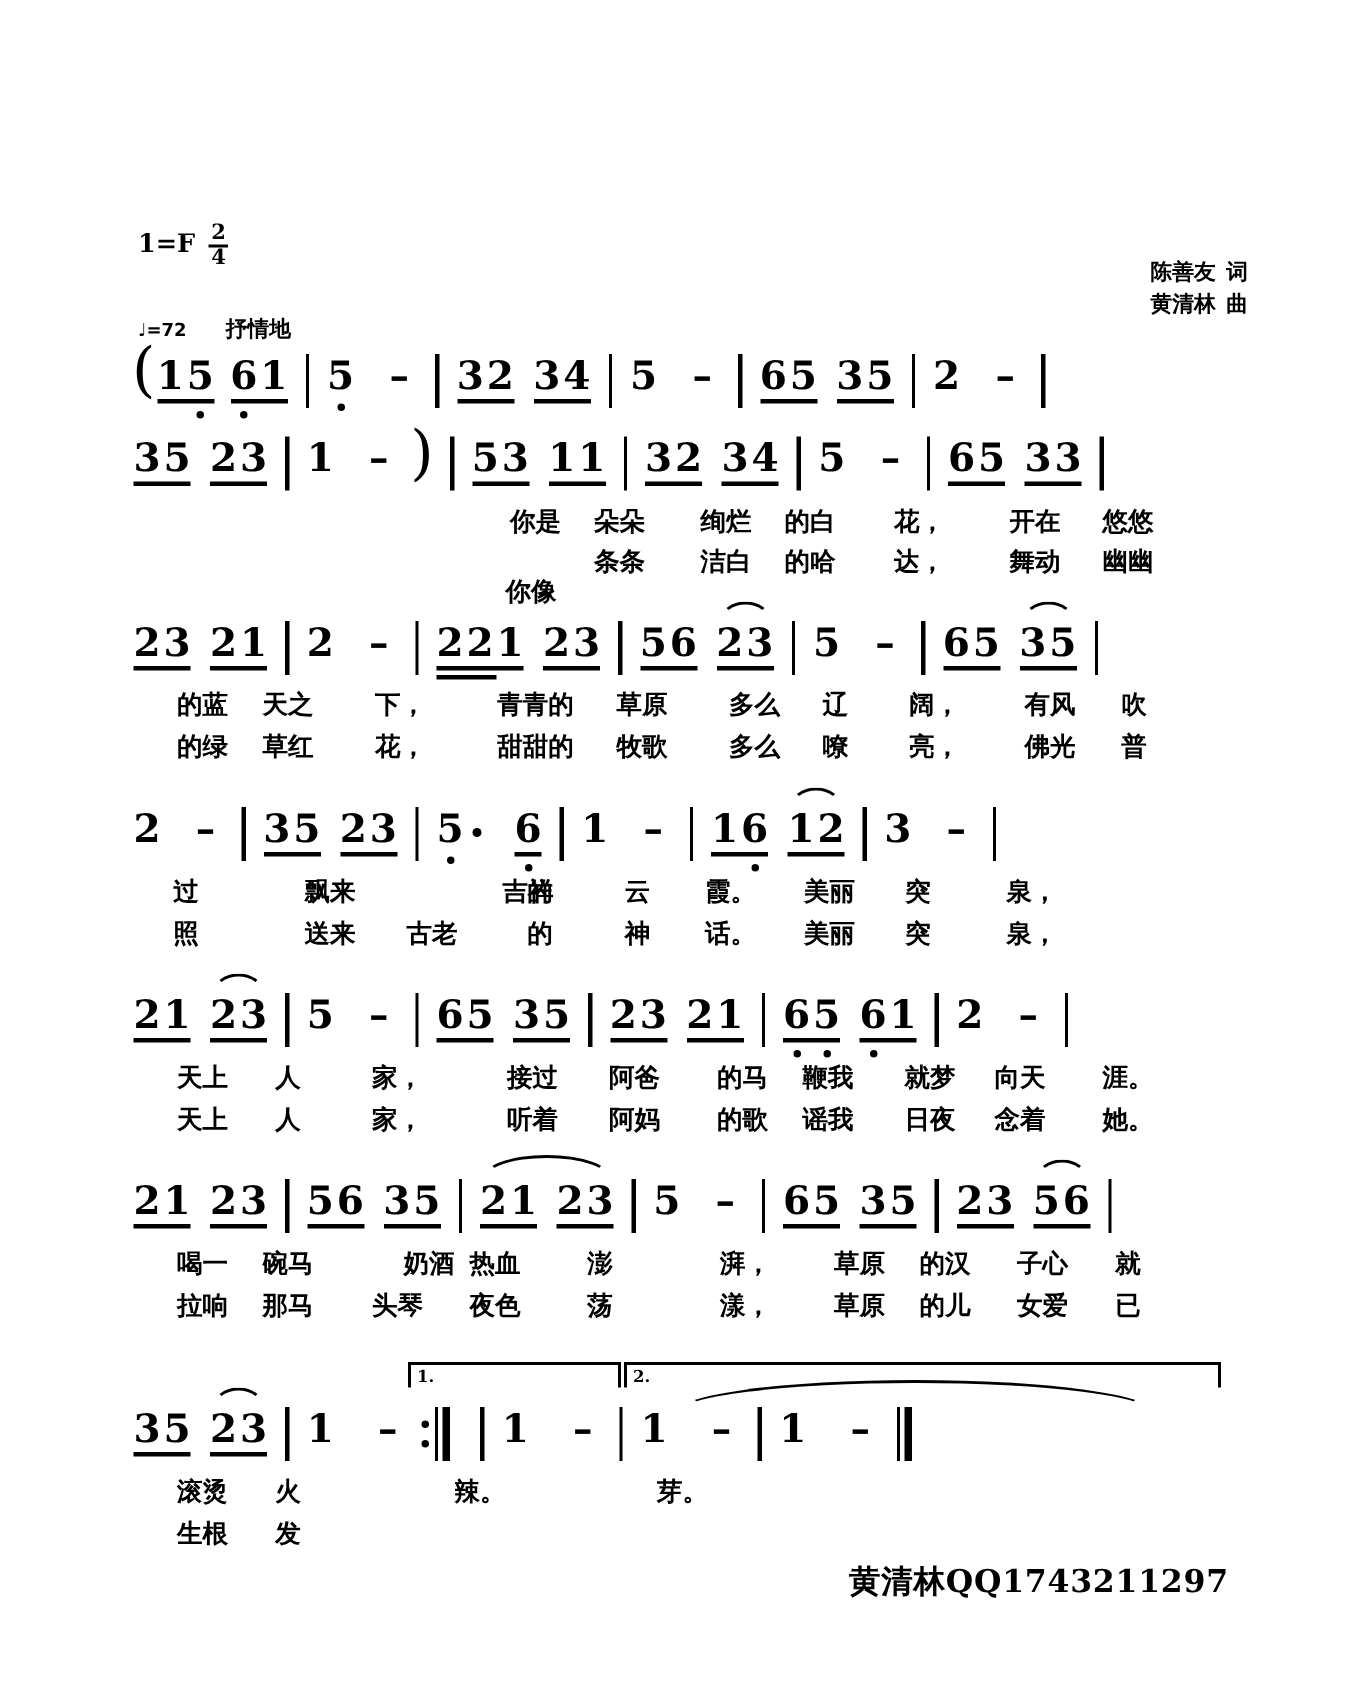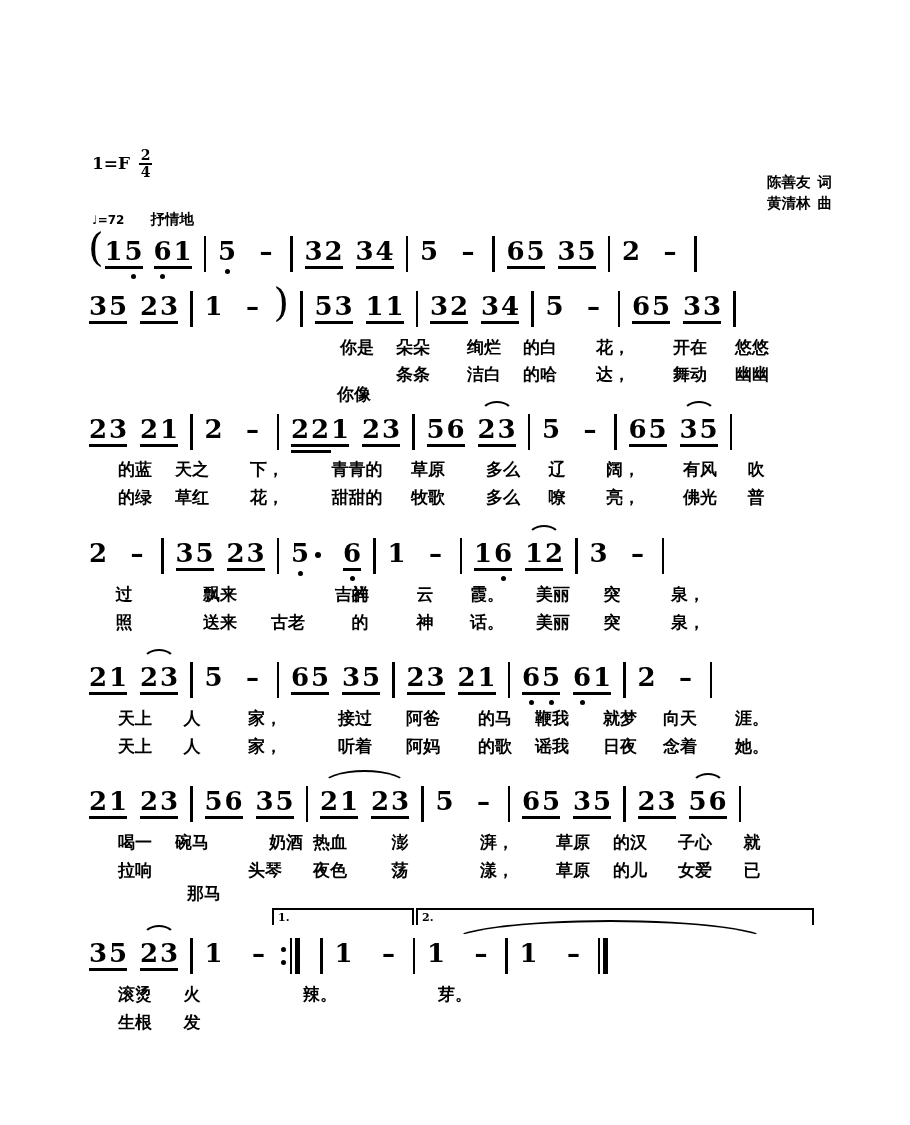--- a/index.html
+++ b/index.html
@@ -808,21 +808,21 @@
         <span class="lyr" style="left: 330px;">热血</span>
         <span class="lyr" style="left: 400px;">澎</span>
         <span class="lyr" style="left: 497px;">湃，</span>
         <span class="lyr" style="left: 573px;">草原</span>
         <span class="lyr" style="left: 630px;">的汉</span>
         <span class="lyr" style="left: 695px;">子心</span>
         <span class="lyr" style="left: 752px;">就</span>
       </div>
       <div class="lyricrow" style="top: 859px;">
         <span class="lyr" style="left: 135px;">拉响</span>
-        <span class="lyr" style="left: 204px; margin-top: 23px;">那马</span>
+        <span class="lyr" style="left: 192px;">那马</span>
         <span class="lyr" style="left: 265px;">头琴</span>
         <span class="lyr" style="left: 330px;">夜色</span>
         <span class="lyr" style="left: 400px;">荡</span>
         <span class="lyr" style="left: 497px;">漾，</span>
         <span class="lyr" style="left: 573px;">草原</span>
         <span class="lyr" style="left: 630px;">的儿</span>
         <span class="lyr" style="left: 695px;">女爱</span>
         <span class="lyr" style="left: 752px;">已</span>
       </div>
       <div class="system" style="top: 938px;">
@@ -893,20 +893,21 @@
         <span class="lyr" style="left: 192px;">火</span>
         <span class="lyr" style="left: 320px;">辣。</span>
         <span class="lyr" style="left: 455px;">芽。</span>
       </div>
       <div class="lyricrow" style="top: 1011px;">
         <span class="lyr" style="left: 135px;">生根</span>
         <span class="lyr" style="left: 192px;">发</span>
       </div>
     </div>
 
+  <div class="footer">黄清林QQ1743211297</div>
 
 <div class="volta closed" style="left: 272px; top: 908px; width: 142px;">
       <span class="vnum">1.</span>
     </div>
     <div class="volta closed" style="left: 416px; top: 908px; width: 398px;">
       <span class="vnum">2.</span>
     </div>
     <div class="slur" style="left: 450px; top: 920px; width: 320px; height: 22px;"></div>
   </div>
 

